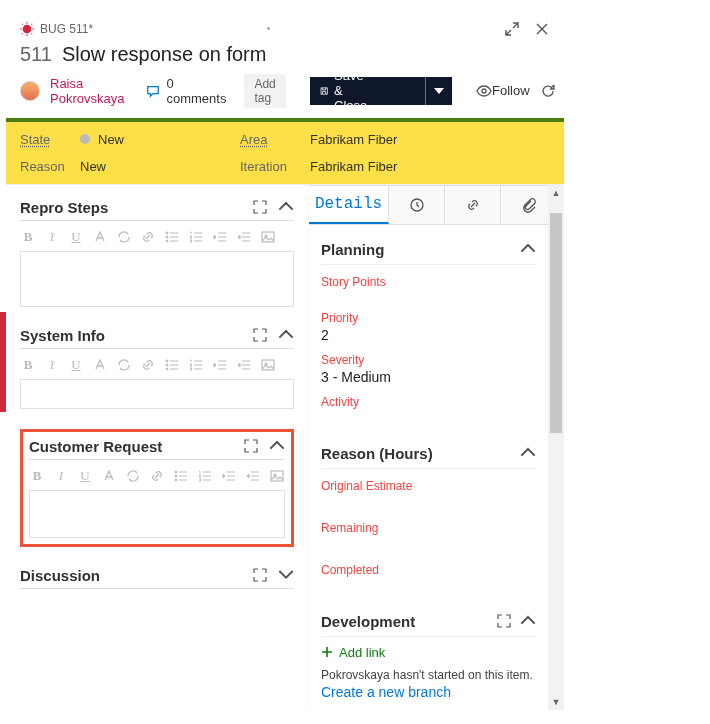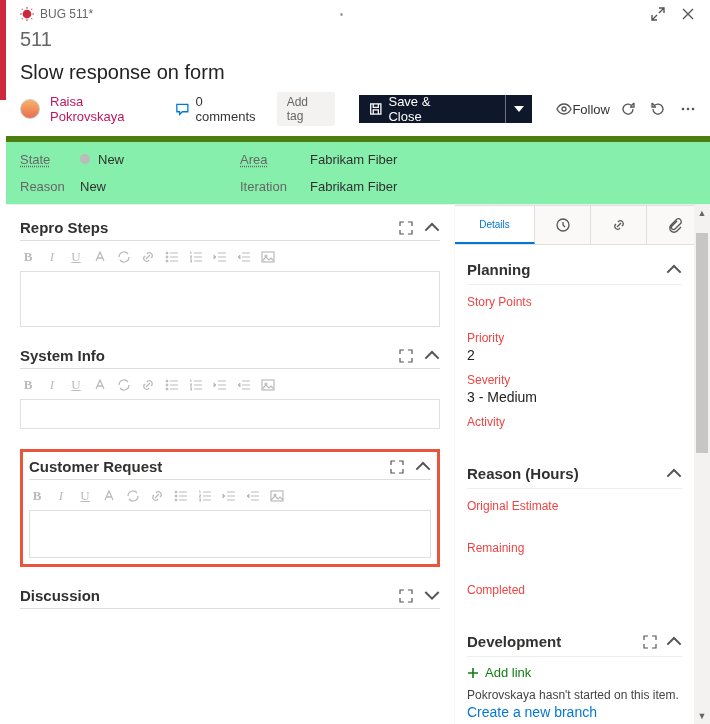--- a/index.html
+++ b/index.html
@@ -1,60 +1,60 @@
 <!DOCTYPE html>
 <html><head>
 <meta charset="utf-8">
 <style>
   * { box-sizing: border-box; margin: 0; padding: 0; font-family: "Segoe UI", Arial, sans-serif; }
   body { background: #fff; font-size: 13px; color: #323130; }
-  .root { width: 710px; height: 724px; position: relative; display:flex; }
+  .root { width: 564px; height: 724px; position: relative; display:flex;align-items:center; }
   .redbar { width: 6px; background: #cc293d; flex:none; height:100px;}
   .main { flex:1; display:flex; flex-direction:column; overflow:hidden;}
 
   
   .hdr { padding: 6px 14px 0 14px; }
   .hdr-top { display:flex; align-items:center; }
   .bug-icon { width:14px; height:14px; margin-right:6px; color:#cc293d; }
   .hdr-top .crumb { font-size:12px; color:#666; }
   .hdr-top .dot { flex:1; text-align:center; color:#999; font-size:10px; padding-right:60px;}
   .hdr-top .winbtns { display:flex; gap:14px; align-items:center;}
   .icon { width:16px; height:16px; display:inline-flex; align-items:center; justify-content:center; color:#555;}
   .icon svg { width:100%; height:100%; }
-  .title-row { display:flex; align-items:baseline; gap:10px; padding:6px 0 8px 0;flex-direction:column;}
+  .title-row { display:flex; align-items:baseline; gap:10px; padding:6px 0 8px 0;}
   .title-id { font-size:20px; color:#666; font-weight:400;}
   .title-txt { font-size:20px; color:#222; font-weight:400;}
 
   .meta-row { display:flex; align-items:center; gap:10px; padding:0 0 10px 0;}
   .avatar { width:20px; height:20px; border-radius:50%; background:linear-gradient(#f7b267,#e76f51); border:1px solid #ccc; flex:none;}
   .assignee { font-size:13px; color:#be185d; margin-right:12px;}
   .comments { display:flex; align-items:center; gap:6px; color:#333; font-size:13px; margin-right:6px;}
   .comments .icon { color:#0078d4; }
   .addtag { font-size:12px; color:#666; background:#f3f2f1; padding:3px 10px; border-radius:2px;}
   .savebtn { background:#0f172a; color:#fff; display:flex; align-items:center; height:28px; margin-left:14px;gap:40px;}
   .savebtn .main-btn { display:flex; align-items:center; gap:6px; padding:0 10px; font-size:13px;}
   .savebtn .drop { border-left:1px solid rgba(255,255,255,.4); padding:0 8px; display:flex; align-items:center; height:100%;}
   .follow { display:flex; align-items:center; gap:0; color:#333; font-size:13px; margin-left:14px;}
   .hdr-right-icons { display:flex; gap:14px; margin-left:auto; align-items:center;}
 
   
-  .band { background:#86efac; border-top:6px solid #4d7c0f; border-bottom:1px solid #eee; padding:10px 14px; display:grid; grid-template-columns: 60px 160px 70px 1fr; row-gap:12px; align-items:center; font-size:13px;}
+  .band { background:#fde047; border-top:4px solid #4d7c0f; border-bottom:1px solid #eee; padding:10px 14px; display:grid; grid-template-columns: 60px 160px 70px 1fr; row-gap:12px; align-items:center; font-size:13px;}
   .band .lbl { color:#666; }
   .band .lbl.u { text-decoration: underline dotted; text-underline-offset:2px;}
   .state-dot { width:10px; height:10px; border-radius:50%; background:#bbb; display:inline-block; margin-right:8px;}
 
   
   .body { flex:1; display:flex; overflow:hidden;}
   .left { flex:1; padding: 14px 14px; overflow-y:auto;}
   .right-wrap { width:240px; display:flex; flex-direction:column; border-left:1px solid #f9f9f9; }
   
 
   
   .tabs { display:flex; border-bottom:1px solid #e1dfdd; height:40px; }
-  .tab { flex: none; width:56px; display:flex; align-items:center; justify-content:center; font-size:10px; color:#666; border-right:1px solid #e1dfdd; border-top:1px solid #e1dfdd; background:#faf9f8;}
+  .tab { flex: none; width:56px; display:flex; align-items:center; justify-content:center; font-size:16px; color:#666; border-right:1px solid #e1dfdd; border-top:1px solid #e1dfdd; background:#faf9f8;font-family:Liberation Mono, monospace;}
   .tab.first { width:80px; }
   .tab.active { color:#0078d4; border-bottom:2px solid #0078d4; background:#fff; border-top:1px solid #e1dfdd;}
   .right-body { padding:10px 12px; flex:1; overflow:auto; font-size:13px;}
   .sec-head { display:flex; align-items:center; justify-content:space-between; font-weight:600; font-size:15px; color:#323130; padding:6px 0; border-bottom:1px solid #eee;}
   .sec-head .h-icons { display:flex; gap:8px; color:#666;}
   .field-lbl { color:#ef4444; font-size:12px; margin-top:10px;}
   .field-val { color:#222; font-size:14px; margin-top:2px;}
   .addlink { color:#107c10; display:flex; align-items:center; gap:6px; margin-top:8px; font-size:13px;}
   .devtxt { color:#444; font-size:12px; margin-top:8px;}
   .devlnk { color:#0078d4; font-size:14px; margin-top:2px; }

